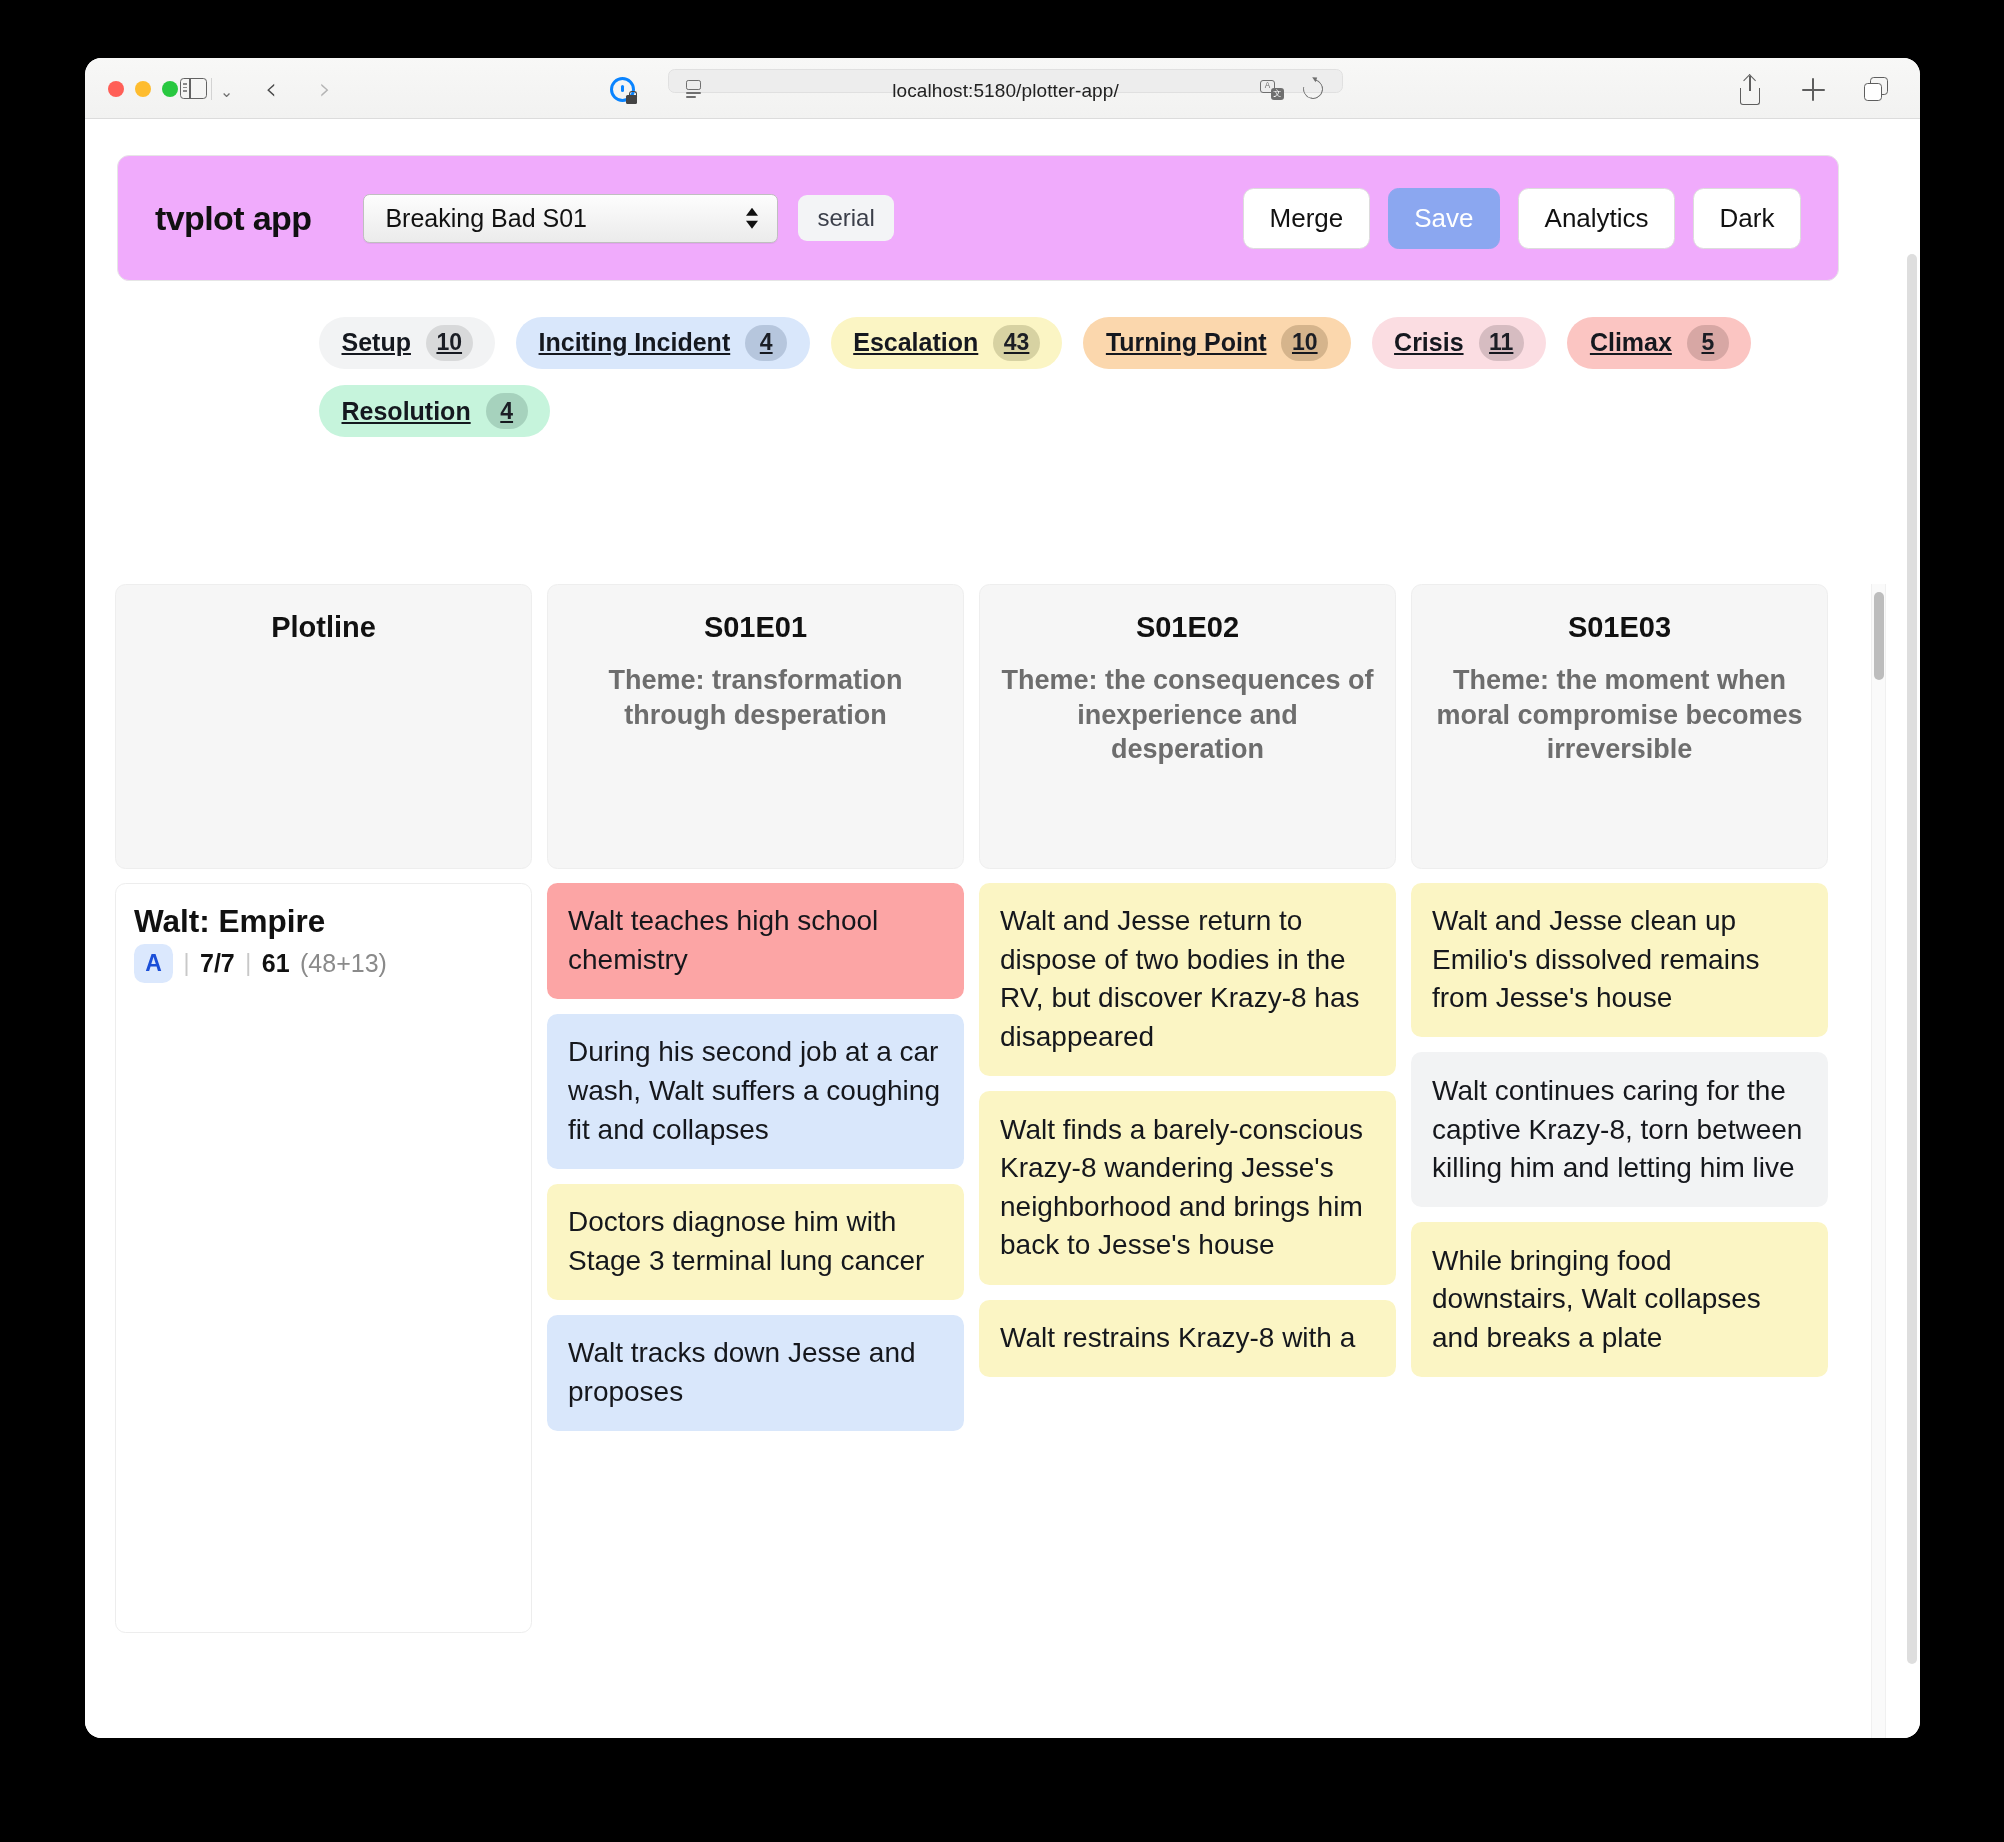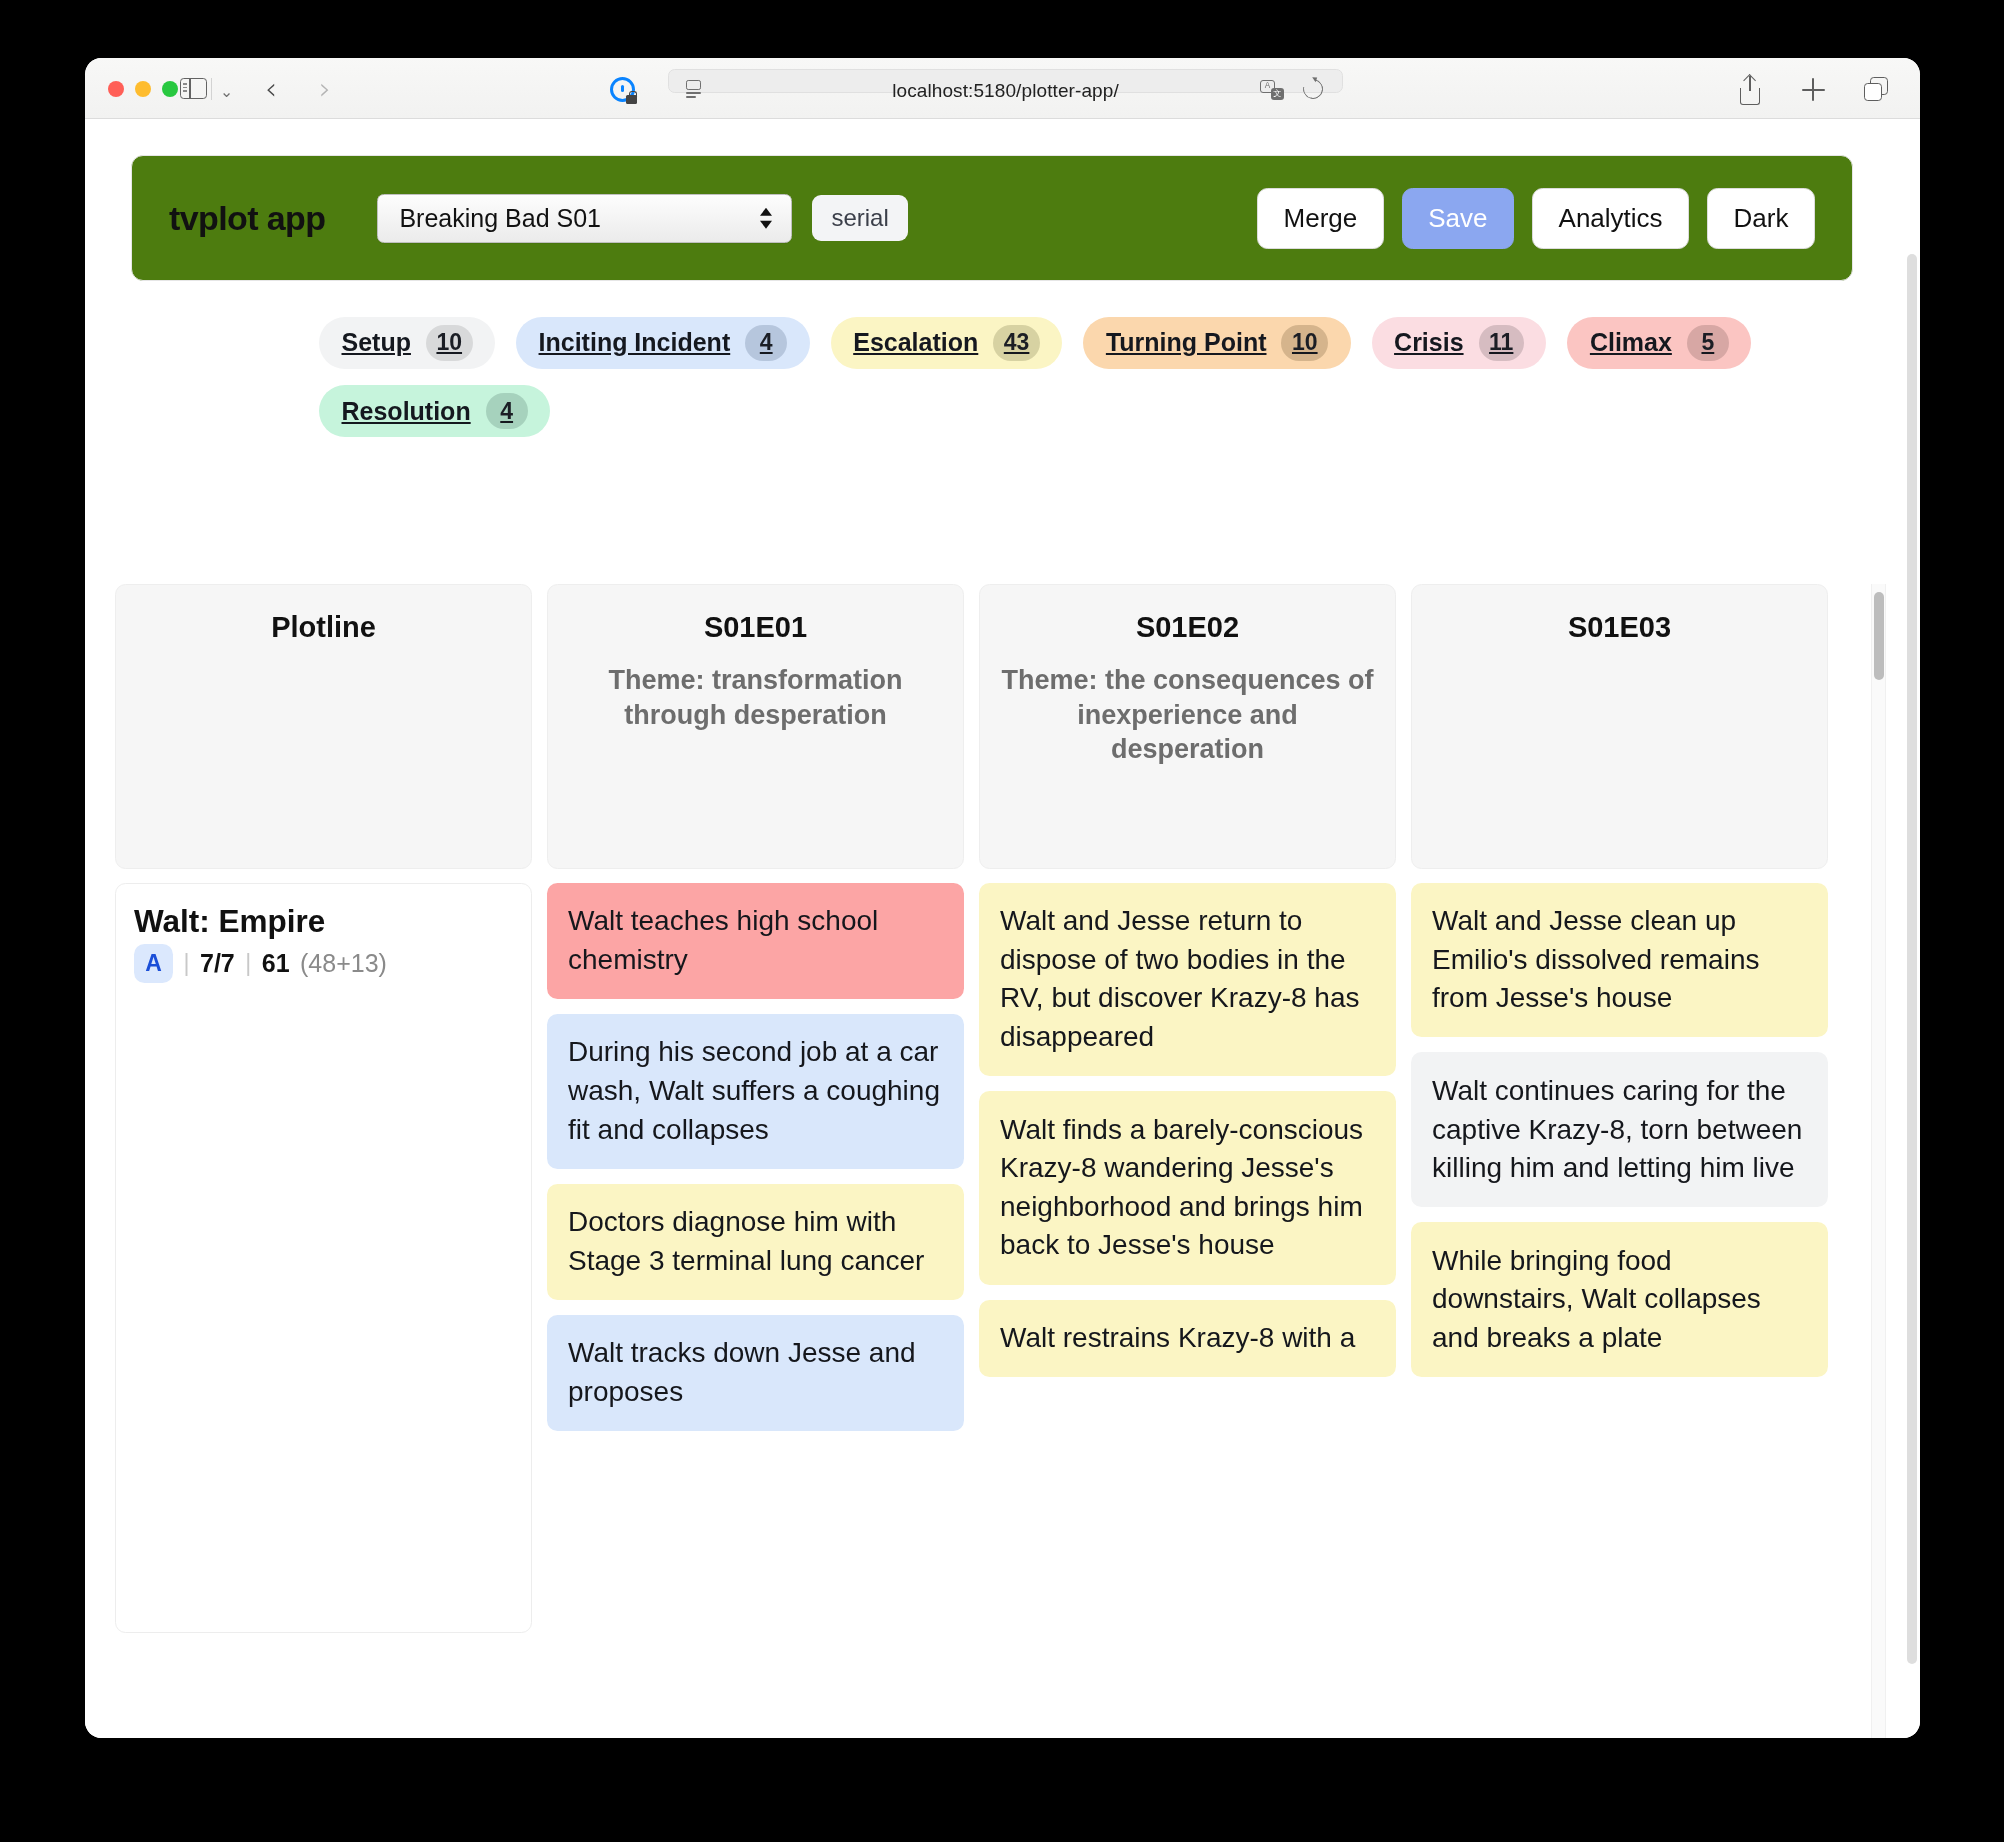--- a/index.html
+++ b/index.html
@@ -222,23 +222,23 @@
     position: relative;
     height: calc(100% - 61px);
     background: #ffffff;
     padding: 0;
     overflow: hidden;
   }
 
   
   .app-header {
     position: absolute;
-    left: 46px; top: 36px;
+    left: 32px; top: 36px;
     width: 1722px; height: 126px;
-    background: #4d7c0f;
+    background: #f0abfc;
     border: 0.7px solid #e6e6e6;
     border-radius: 12px;
     display: flex;
     align-items: center;
     padding: 0 37px;
   }
   .app-title {
     font-size: 34px;
     font-weight: 700;
     color: #111;
@@ -591,20 +591,21 @@
             </div>
             <div class="col-body cards">
               <div class="card" style="background: rgb(251, 245, 196);">Walt and Jesse return to dispose of two bodies in the RV, but discover Krazy-8 has disappeared</div>
               <div class="card" style="background: rgb(251, 245, 196);">Walt finds a barely-conscious Krazy-8 wandering Jesse's neighborhood and brings him back to Jesse's house</div>
               <div class="card" style="background: rgb(251, 245, 196);">Walt restrains Krazy-8 with a</div>
             </div>
           </div>
           <div class="col">
             <div class="col-head">
               <div class="ep">S01E03</div>
+              <div class="theme">Theme: the moment when moral compromise becomes irreversible</div>
             </div>
             <div class="col-body cards">
               <div class="card" style="background: rgb(251, 245, 196);">Walt and Jesse clean up Emilio's dissolved remains from Jesse's house</div>
               <div class="card" style="background: rgb(242, 243, 244);">Walt continues caring for the captive Krazy-8, torn between killing him and letting him live</div>
               <div class="card" style="background: rgb(251, 245, 196);">While bringing food downstairs, Walt collapses and breaks a plate</div>
             </div>
           </div>
         </div>
       <div class="board-scroll">
         <div class="board-thumb"></div>

